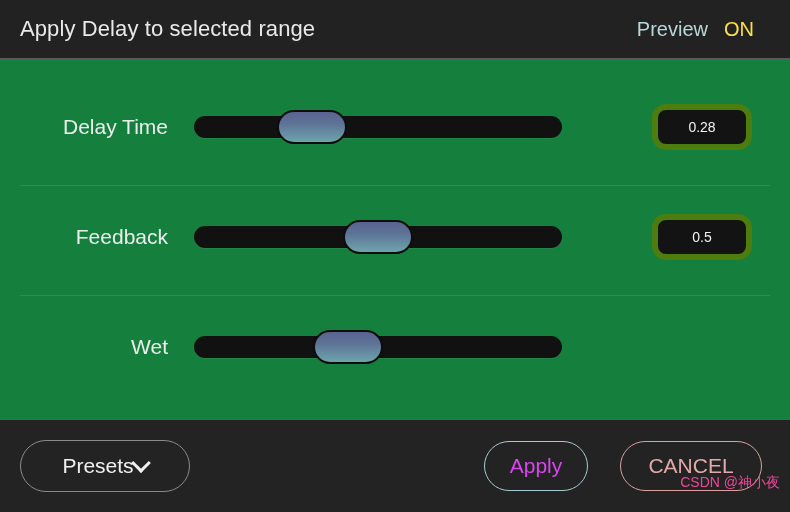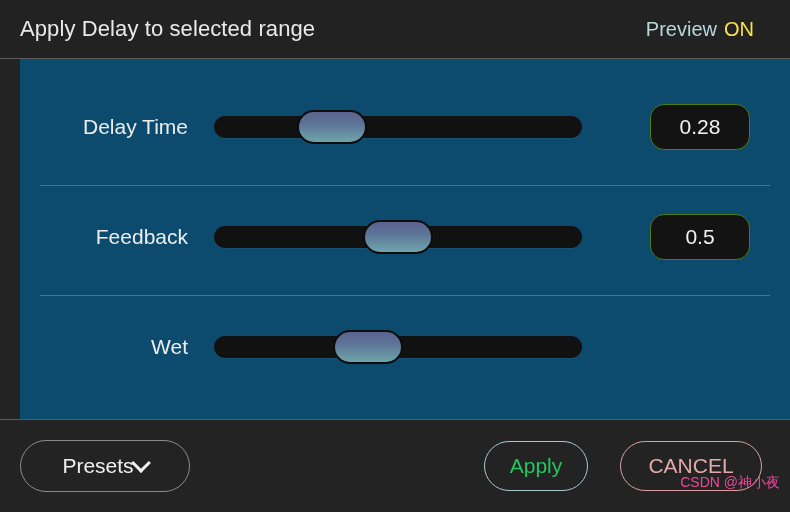--- a/index.html
+++ b/index.html
@@ -38,21 +38,21 @@
   }
   .header-title {
     font-size: 22px;
     color: #e9e9e9;
     letter-spacing: 0.1px;
     white-space: nowrap;
   }
   .header-right {
     display: flex;
     align-items: center;
-    gap: 7px;
+    gap: 16px;
     white-space: nowrap;
   }
   .preview-label {
     font-size: 20px;
     color: #b7d8da;
   }
   .preview-state {
     font-size: 20px;
     color: #fde047;
   }
@@ -61,22 +61,21 @@
     height: 1px;
     background: #5a5a5a;
     width: 100%;
     flex: 0 0 1px;
   }
 
   
   .body {
     flex: 1 1 auto;
     position: relative;
-    background: #0c4a6e;
-    margin-left: 20px;
+    background: #15803d;
   }
 
   .row {
     position: absolute;
     left: 0;
     right: 0;
     height: 56px;
     display: flex;
     align-items: center;
   }
@@ -119,33 +118,33 @@
     width: 70px;
     height: 34px;
     border-radius: 17px;
     background: linear-gradient(to bottom, #5a6390 0%, #5d7396 38%, #6ea5ab 100%);
     border: 2px solid #0d0d0d;
     box-sizing: border-box;
   }
 
   .value-box {
     position: absolute;
-    left: 630px;
+    left: 652px;
     width: 100px;
     height: 46px;
     top: 50%;
     transform: translateY(-50%);
     border-radius: 14px;
     background: #131313;
-    border: 1px solid #4d7c0f;
+    border: 6px solid #4d7c0f;
     box-sizing: border-box;
     display: flex;
     align-items: center;
     justify-content: center;
-    font-size: 21px;
+    font-size: 14px;
     color: #f2f2f2;
   }
 
   .row-divider {
     position: absolute;
     left: 20px;
     right: 20px;
     height: 1px;
     background: #6a6a6a;
   }
@@ -198,21 +197,21 @@
     border-bottom: 3.5px solid #f0f0f0;
     transform: rotate(45deg);
   }
   .btn-apply {
     left: 484px;
     width: 104px;
     height: 50px;
     border: 1.5px solid #a6ccd2;
     border-radius: 25px;
     font-size: 21px;
-    color: #22c55e;
+    color: #d946ef;
   }
   .btn-cancel {
     left: 620px;
     width: 142px;
     height: 50px;
     border: 1.5px solid #dba0a0;
     border-radius: 25px;
     font-size: 21px;
     color: #e3a9a9;
   }

